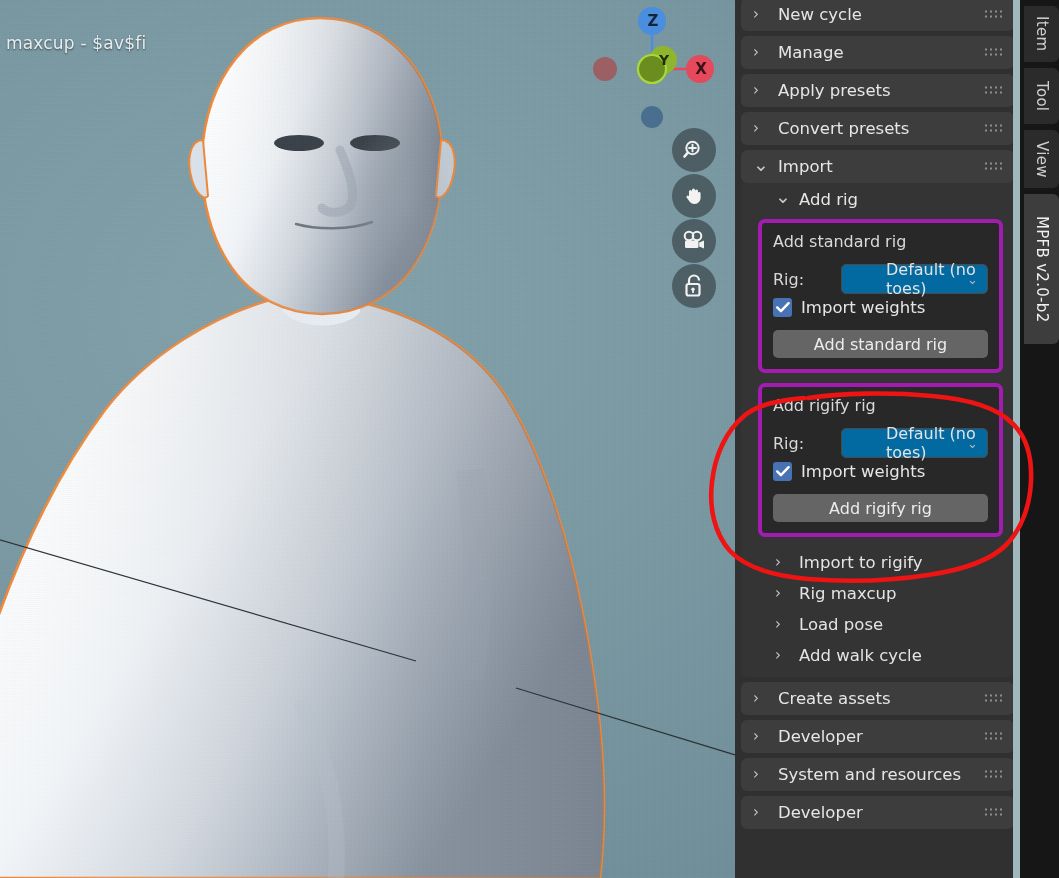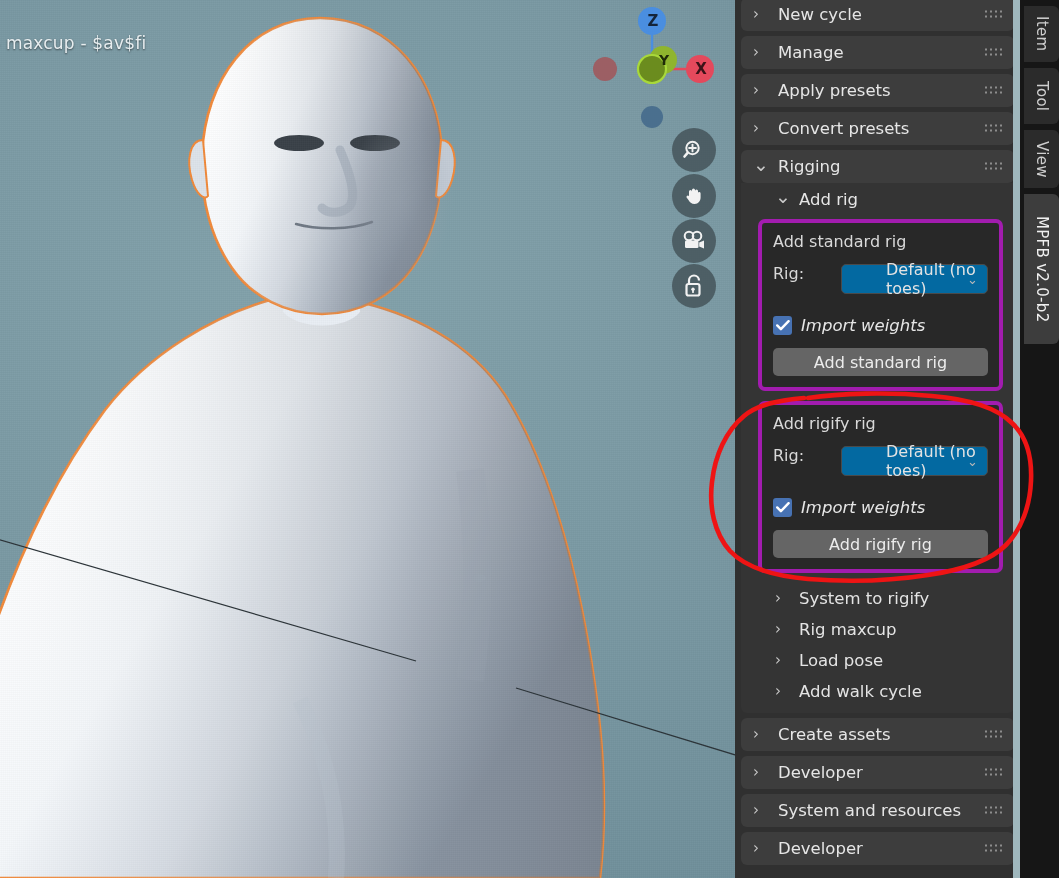--- a/index.html
+++ b/index.html
@@ -90,36 +90,36 @@
 
   .card {
     background: #282828;
     border: 4px solid #a21caf;
     border-radius: 7px;
     margin: 4px 11px 10px 17px;
     padding: 9px 11px 11px 11px;
   }
   .card-title { color: #d9d9d9; font-size: 16px; margin-bottom: 13px; }
 
-  .row { display: flex; align-items: flex-start; margin-bottom: 22px; }
+  .row { display: flex; align-items: center; margin-bottom: 4px; }
   .row-label { color: #d8d8d8; font-size: 16px; width: 68px; }
   .dropdown {
     flex: 1; height: 30px;
     background: #0369a1;
     border: 1px solid #4a4a4a;
     border-radius: 5px;
     display: flex; align-items: center; justify-content: center;
     position: relative;
     color: #e3e3e3; font-size: 16px; padding-left: 44px;
   }
   .dropdown .dd-chev {
     position: absolute; right: 9px; top: 50%; transform: translateY(-50%);
     color: #b9b9b9; font-size: 13px;
   }
-  .checkrow { display: flex; align-items: flex-end; margin-bottom: 13px; font-style: italic; }
+  .checkrow { display: flex; align-items: flex-end; margin-bottom: 13px; }
   .checkbox {
     width: 19px; height: 19px; border-radius: 3px;
     background: #4772b3; margin-right: 9px;
     display: flex; align-items: center; justify-content: center;
     flex-shrink: 0;
   }
   .checkbox svg { display:block; }
   .check-label { color: #e6e6e6; font-size: 16.5px; }
   .opbutton {
     height: 28px; border-radius: 5px;
@@ -347,21 +347,21 @@
           <i></i>
           <i></i>
           <i></i>
           <i></i>
           <i></i>
         </span>
     </div>
 
     <div class="pheader">
       <span class="chev" style="font-size:19px;line-height:0;padding-bottom:6px;">⌄</span>
-      <span>Rigging</span>
+      <span>Import</span>
       <span class="grip">
           <i></i>
           <i></i>
           <i></i>
           <i></i>
           <i></i>
           <i></i>
           <i></i>
           <i></i>
         </span>
@@ -413,21 +413,21 @@
           </span>
           <span class="check-label">Import weights</span>
         </div>
         <div class="opbutton">
           <span>Add rigify rig</span>
         </div>
       </div>
 
       <div class="sub-item">
         <span class="chev">›</span>
-        <span>System to rigify</span>
+        <span>Import to rigify</span>
       </div>
       <div class="sub-item">
         <span class="chev">›</span>
         <span>Rig maxcup</span>
       </div>
       <div class="sub-item">
         <span class="chev">›</span>
         <span>Load pose</span>
       </div>
       <div class="sub-item">

